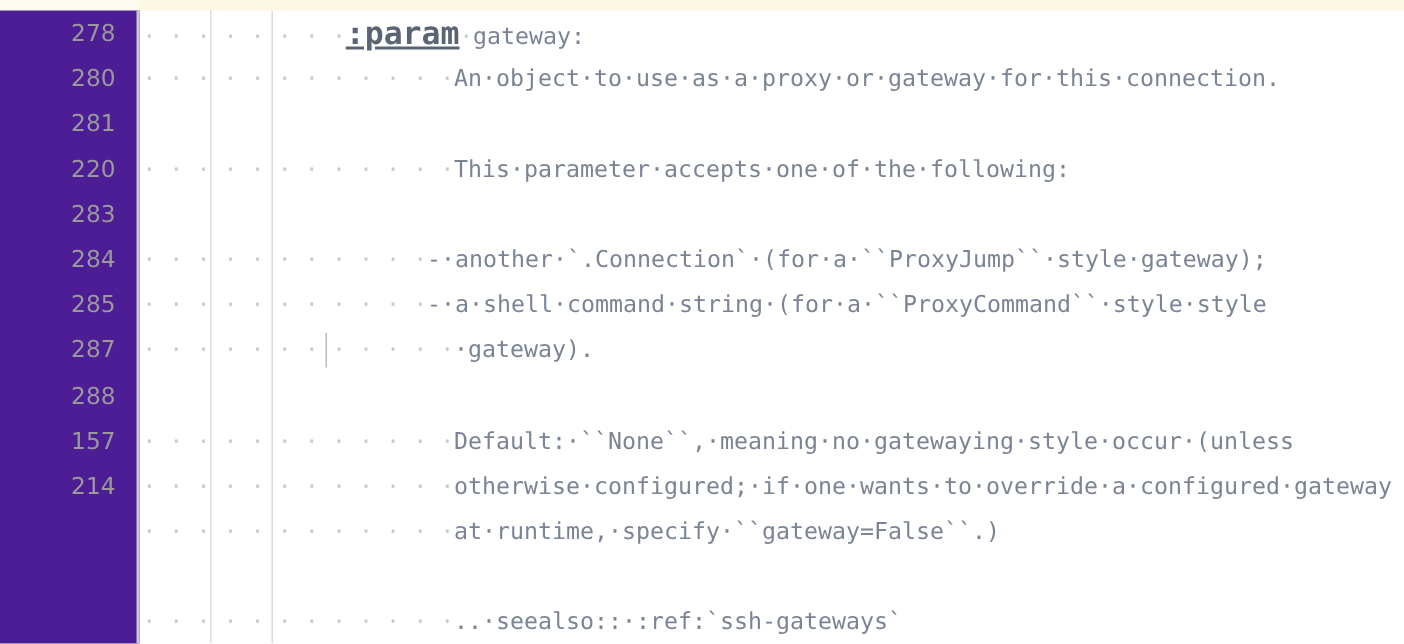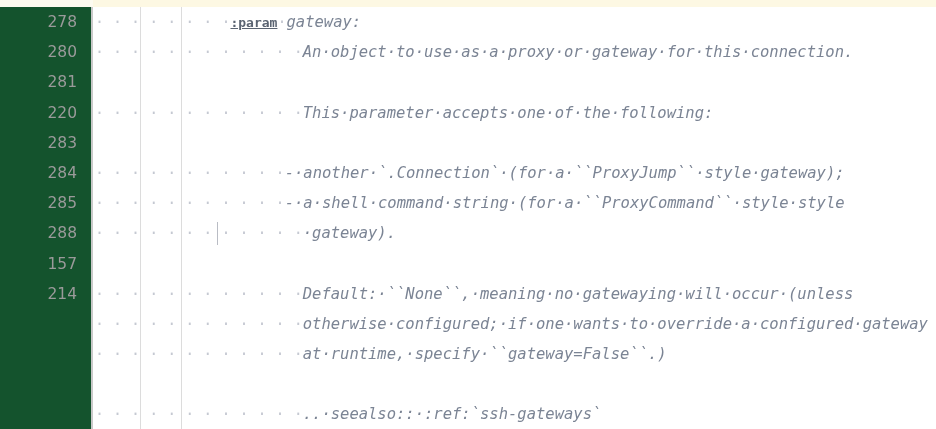--- a/index.html
+++ b/index.html
@@ -41,21 +41,21 @@
     z-index: 1;
   }
 
   
   .gutter {
     position: absolute;
     left: 0;
     top: 7px;
     width: 93px;
     height: 422px;
-    background: #14532d;
+    background: #4c1d95;
     border-right: 2px solid #c9c9c9;
     box-sizing: border-box;
     z-index: 2;
   }
   .gutter-line {
     height: 30.2px;
     line-height: 30.2px;
     text-align: right;
     padding-right: 14px;
     box-sizing: border-box;
@@ -100,31 +100,30 @@
     color: #c5c9d2;
     font-family: "DejaVu Sans Mono", "Liberation Mono", monospace;
     font-size: 15px;
     letter-spacing: 0;
   }
 
   
   .txt {
     color: #7b8494;
     font-family: "DejaVu Sans Mono", "Liberation Mono", monospace;
-    font-style: italic;
     font-size: 15.5px;
   }
 
   
   .field {
     color: #5b6472;
     font-family: "DejaVu Sans Mono", "Liberation Mono", monospace;
     font-style: normal;
     font-weight: bold;
-    font-size: 13px;
+    font-size: 21px;
     text-decoration: underline;
     margin-top: 33px;
   }
 
   
   .cont-guide {
     position: absolute;
     left: 122px;
     top: 4px;
     width: 1px;
@@ -142,39 +141,40 @@
   <div class="top-strip"></div>
 
   <div class="gutter" id="gutter">
       <div class="gutter-line">278</div>
       <div class="gutter-line">280</div>
       <div class="gutter-line">281</div>
       <div class="gutter-line">220</div>
       <div class="gutter-line">283</div>
       <div class="gutter-line">284</div>
       <div class="gutter-line">285</div>
+      <div class="gutter-line">287</div>
       <div class="gutter-line">288</div>
       <div class="gutter-line">157</div>
       <div class="gutter-line">214</div>
     </div>
 
   <div class="code-area">
     <div class="indent-guide g1"></div>
     <div class="indent-guide g2"></div>
     <div id="lines">
         <div class="line"><span class="ws">· · · · · · · ·</span><span class="field">:param</span><span class="ws">·</span><span class="txt">gateway:</span></div>
         <div class="line"><span class="ws">· · · · · · · · · · · ·</span><span class="txt">An·object·to·use·as·a·proxy·or·gateway·for·this·connection.</span></div>
         <div class="line"></div>
         <div class="line"><span class="ws">· · · · · · · · · · · ·</span><span class="txt">This·parameter·accepts·one·of·the·following:</span></div>
         <div class="line"></div>
         <div class="line"><span class="ws">· · · · · · · · · · ·</span><span class="txt">-·another·`.Connection`·(for·a·``ProxyJump``·style·gateway);</span></div>
         <div class="line"><span class="ws">· · · · · · · · · · ·</span><span class="txt">-·a·shell·command·string·(for·a·``ProxyCommand``·style·style</span></div>
         <div class="line"><span class="ws">· · · · · · · · · · · ·</span><span class="txt">·gateway).</span><div class="cont-guide"></div></div>
         <div class="line"></div>
-        <div class="line"><span class="ws">· · · · · · · · · · · ·</span><span class="txt">Default:·``None``,·meaning·no·gatewaying·will·occur·(unless</span></div>
+        <div class="line"><span class="ws">· · · · · · · · · · · ·</span><span class="txt">Default:·``None``,·meaning·no·gatewaying·style·occur·(unless</span></div>
         <div class="line"><span class="ws">· · · · · · · · · · · ·</span><span class="txt">otherwise·configured;·if·one·wants·to·override·a·configured·gateway</span></div>
         <div class="line"><span class="ws">· · · · · · · · · · · ·</span><span class="txt">at·runtime,·specify·``gateway=False``.)</span></div>
         <div class="line"></div>
         <div class="line"><span class="ws">· · · · · · · · · · · ·</span><span class="txt">..·seealso::·:ref:`ssh-gateways`</span></div>
       </div>
   </div>
 
 </div>
 
 </body></html>

